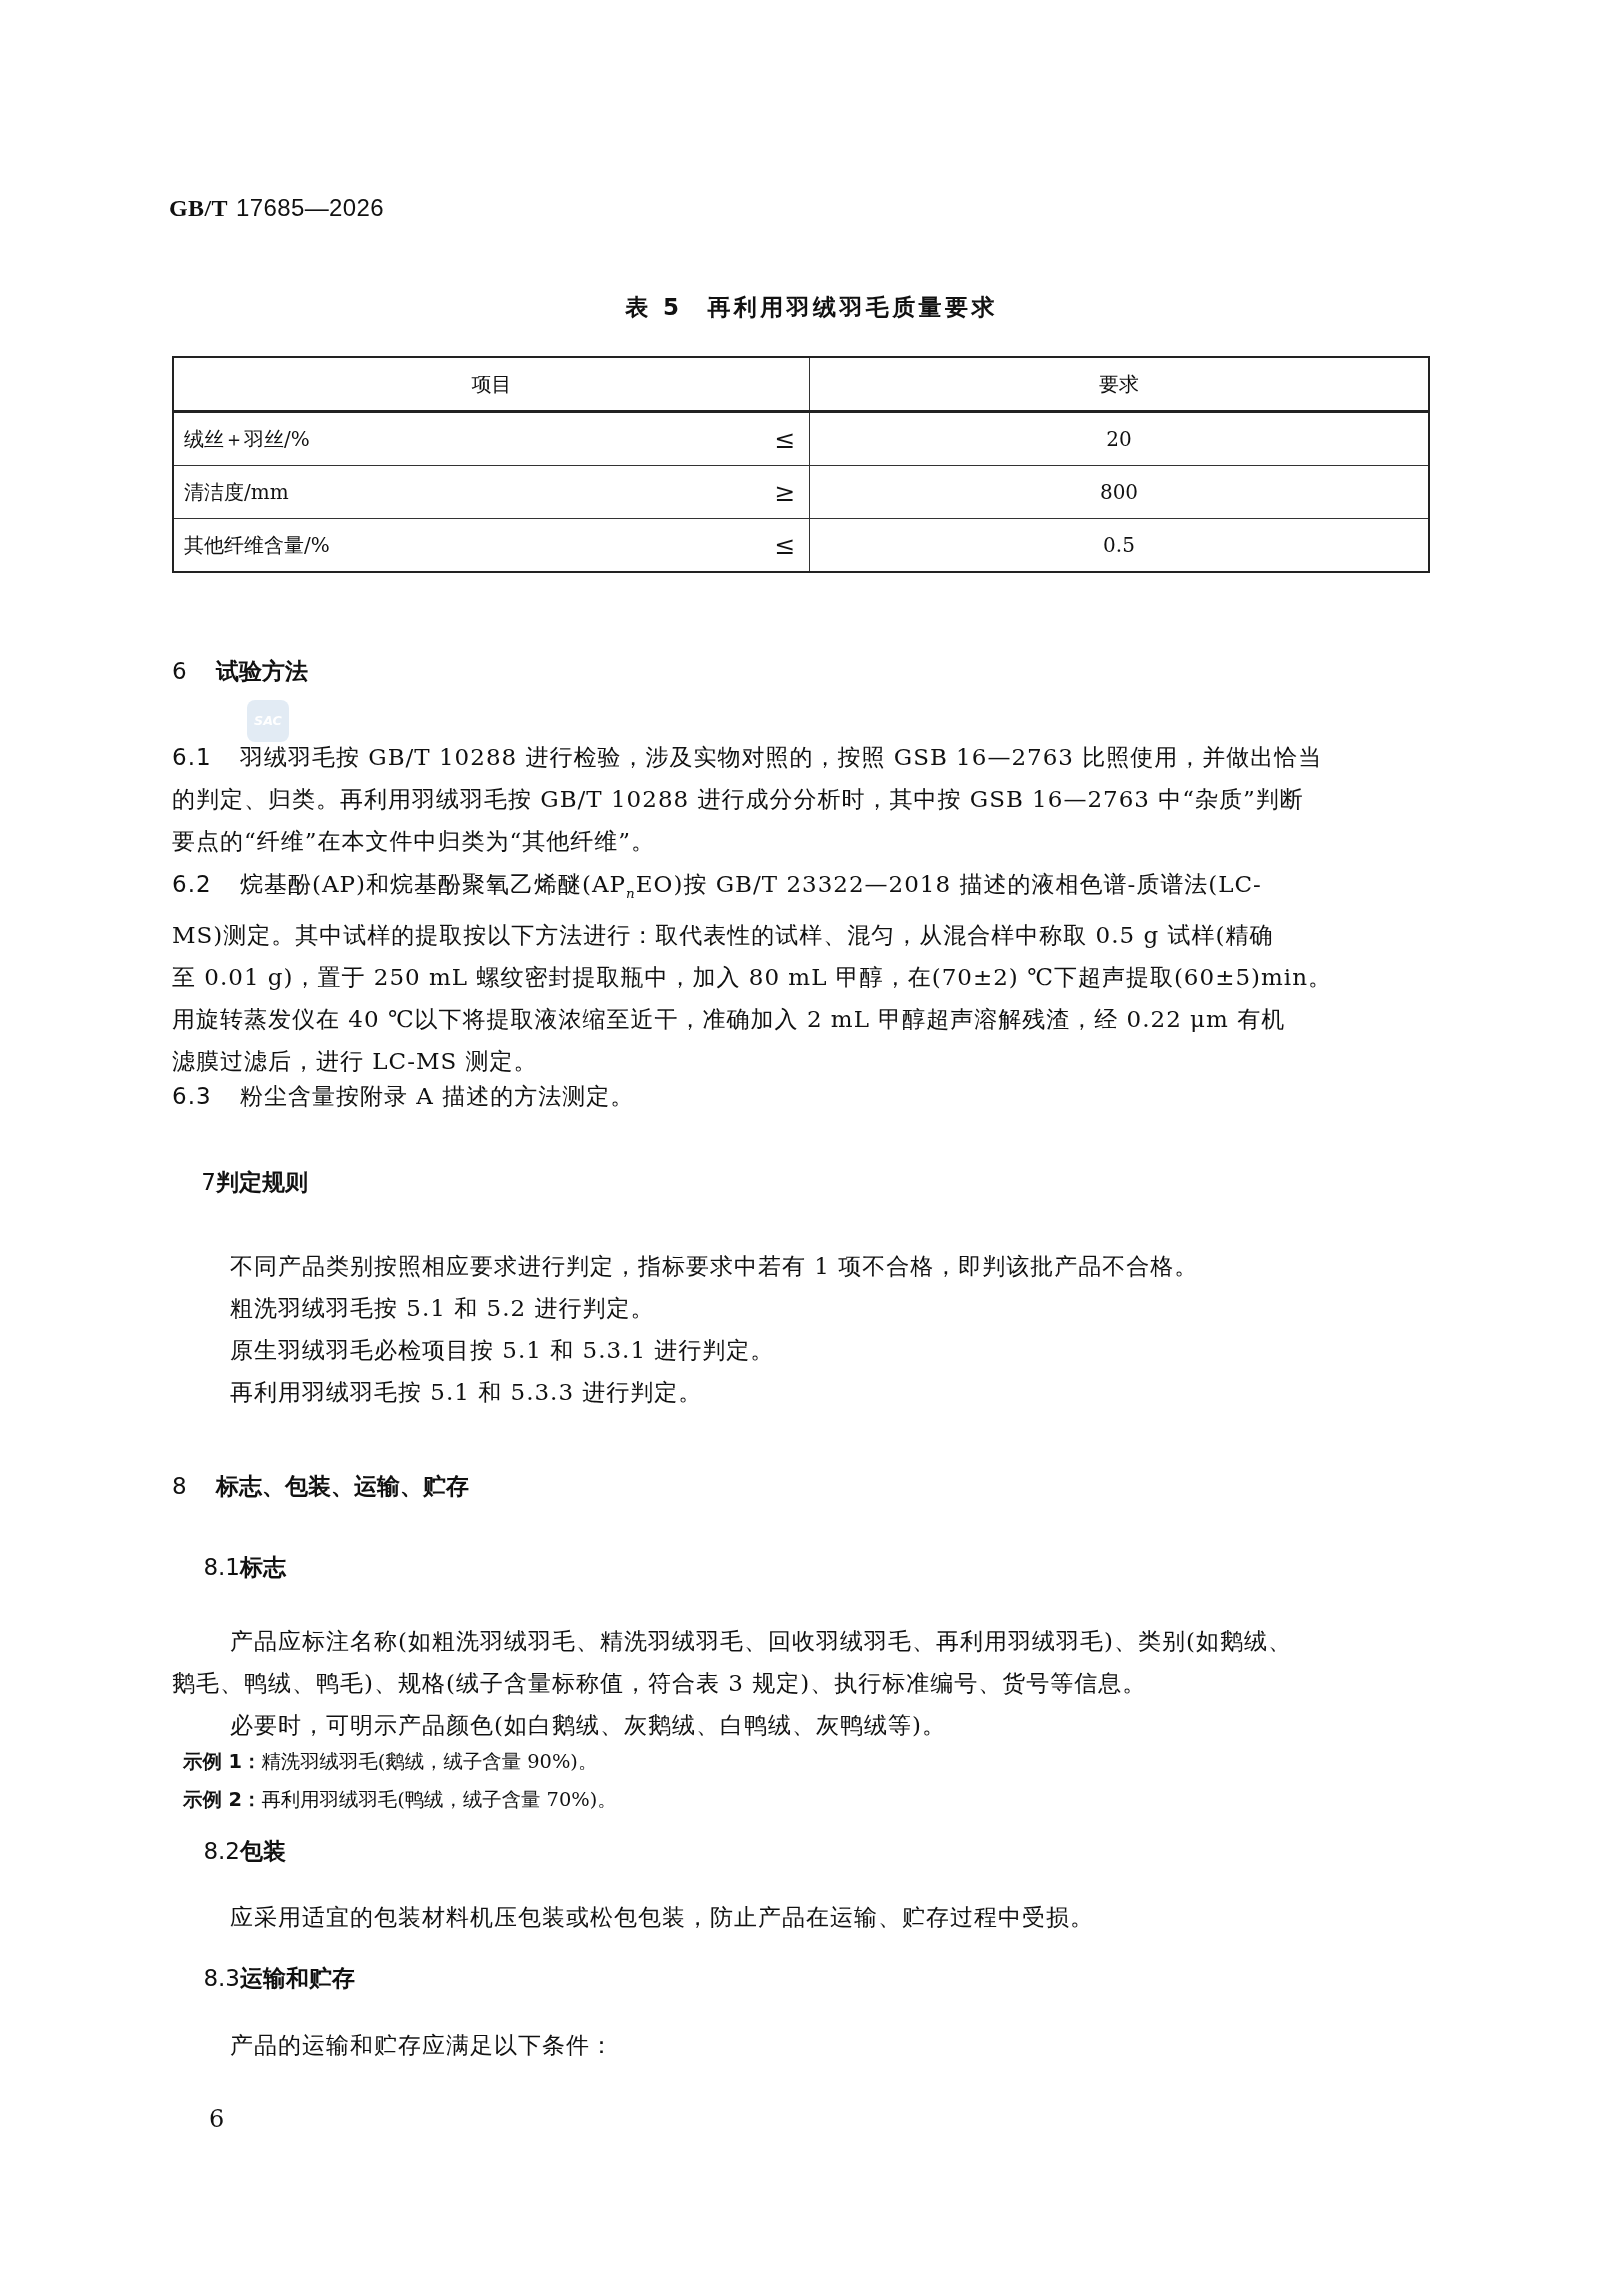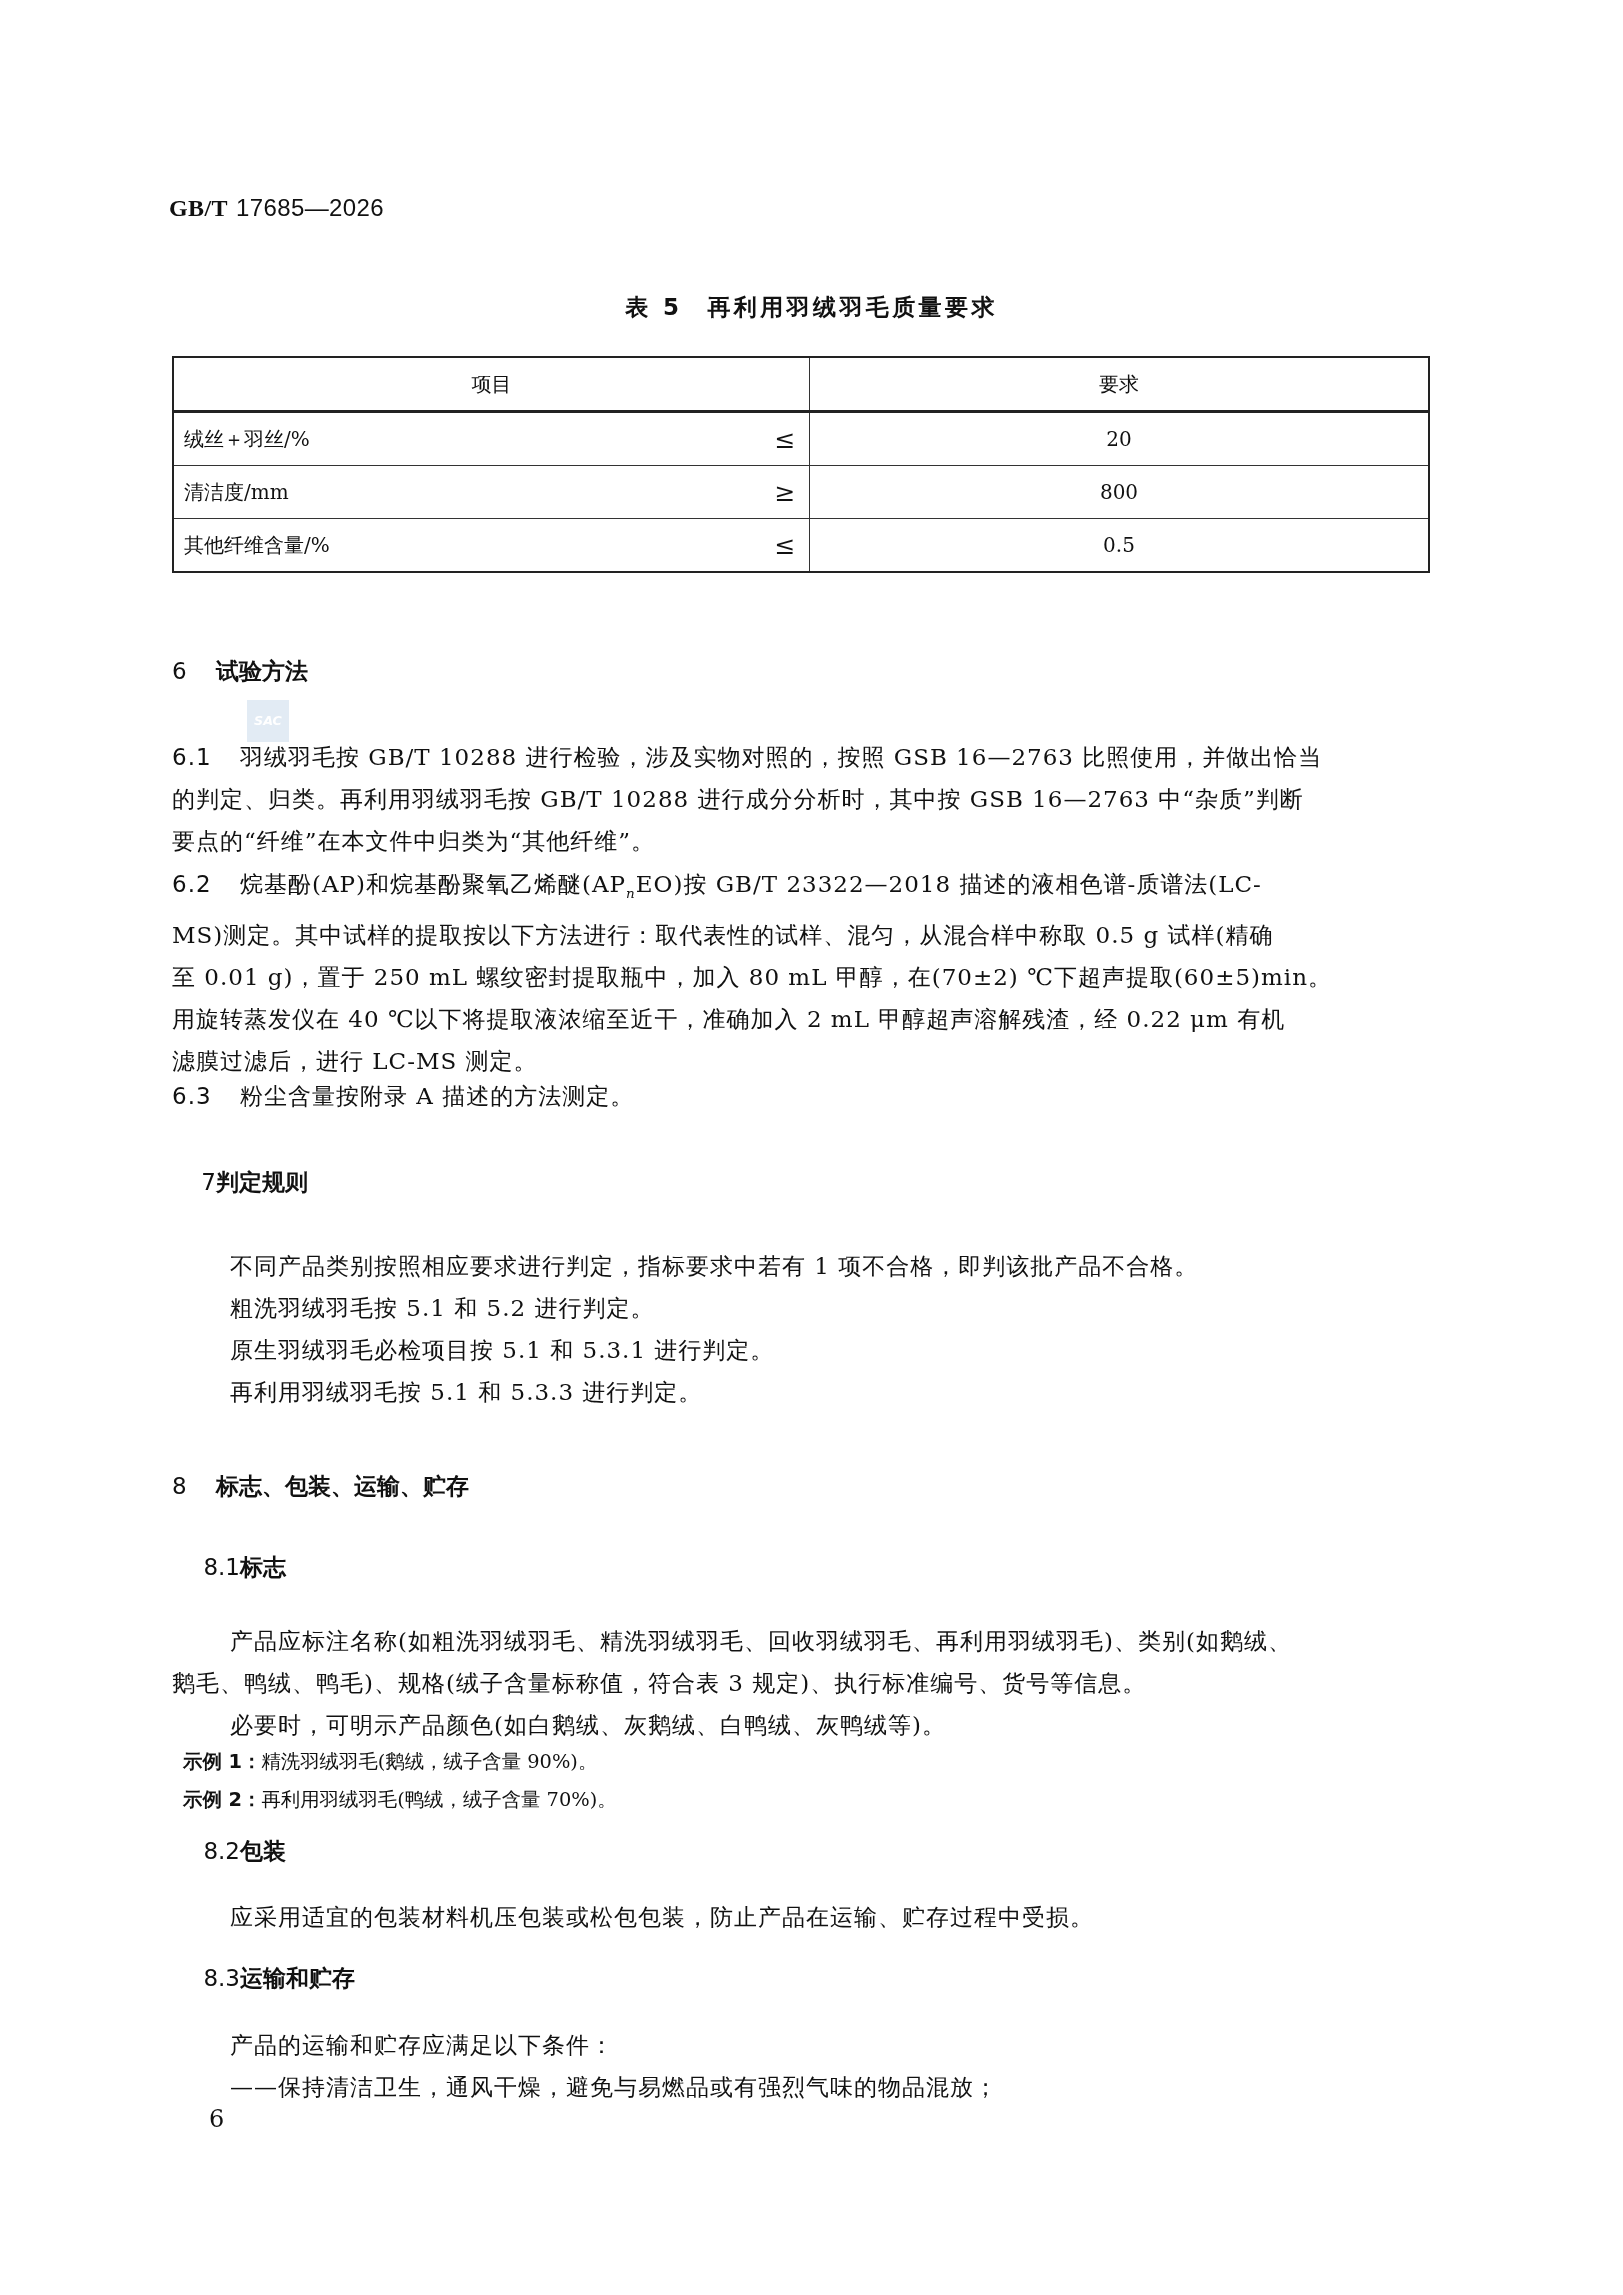--- a/index.html
+++ b/index.html
@@ -28,21 +28,21 @@
   .h1 .no { display: inline-block; width: 44px; font-weight: normal; }
   .h2 { font-family: "DejaVu Sans", sans-serif; font-size: 23px; font-weight: bold; text-align: right; }
   .h2 .no { display: inline-block; width: 68px; font-weight: normal; }
   .p { font-size: 23px; line-height: 42px; letter-spacing: 1px; }
   .clause-no { font-family: "DejaVu Sans", sans-serif; display: inline-block; width: 68px; }
   .indent { left: 230px; }
   .ex { font-size: 19.4px; }
   .ex .exl { font-family: "DejaVu Sans", sans-serif; font-weight: bold; }
   .pgno { left: 209px; top: 2105px; font-size: 24px; }
   .watermark { left: 247px; top: 700px; width: 42px; height: 42px; background: #dde8f3;
-               border-radius: 0; color: #fff; font-family: "DejaVu Sans", sans-serif;
+               border-radius: 8px; color: #fff; font-family: "DejaVu Sans", sans-serif;
                font-size: 12.7px; font-style: italic; font-weight: bold; text-align: center;
                line-height: 42px; opacity: 0.85; }
   sub.it { font-style: italic; font-size: 13.5px; }
 </style>
 </head>
 <body>
 
 <div class="abs std-code">
   <span class="gb">GB/T</span>
   <span class="num">17685—2026</span>
@@ -143,17 +143,16 @@
 <div class="abs h2" style="left:172px; top:1836px;">
   <span class="no">8.2</span><span>包装</span>
 </div>
 <div class="abs p indent" style="top:1896px;">应采用适宜的包装材料机压包装或松包包装，防止产品在运输、贮存过程中受损。</div>
 
 <div class="abs h2" style="left:172px; top:1963px;">
   <span class="no">8.3</span><span>运输和贮存</span>
 </div>
 <div class="abs p indent" style="top:2024px;">
   <div>产品的运输和贮存应满足以下条件：</div>
-  <div>——保持清洁卫生，通风干燥，避免与易燃品或有强烈气味的物品混放；</div>
 </div>
 
 <div class="abs pgno">6</div>
 
 
 </body></html>

